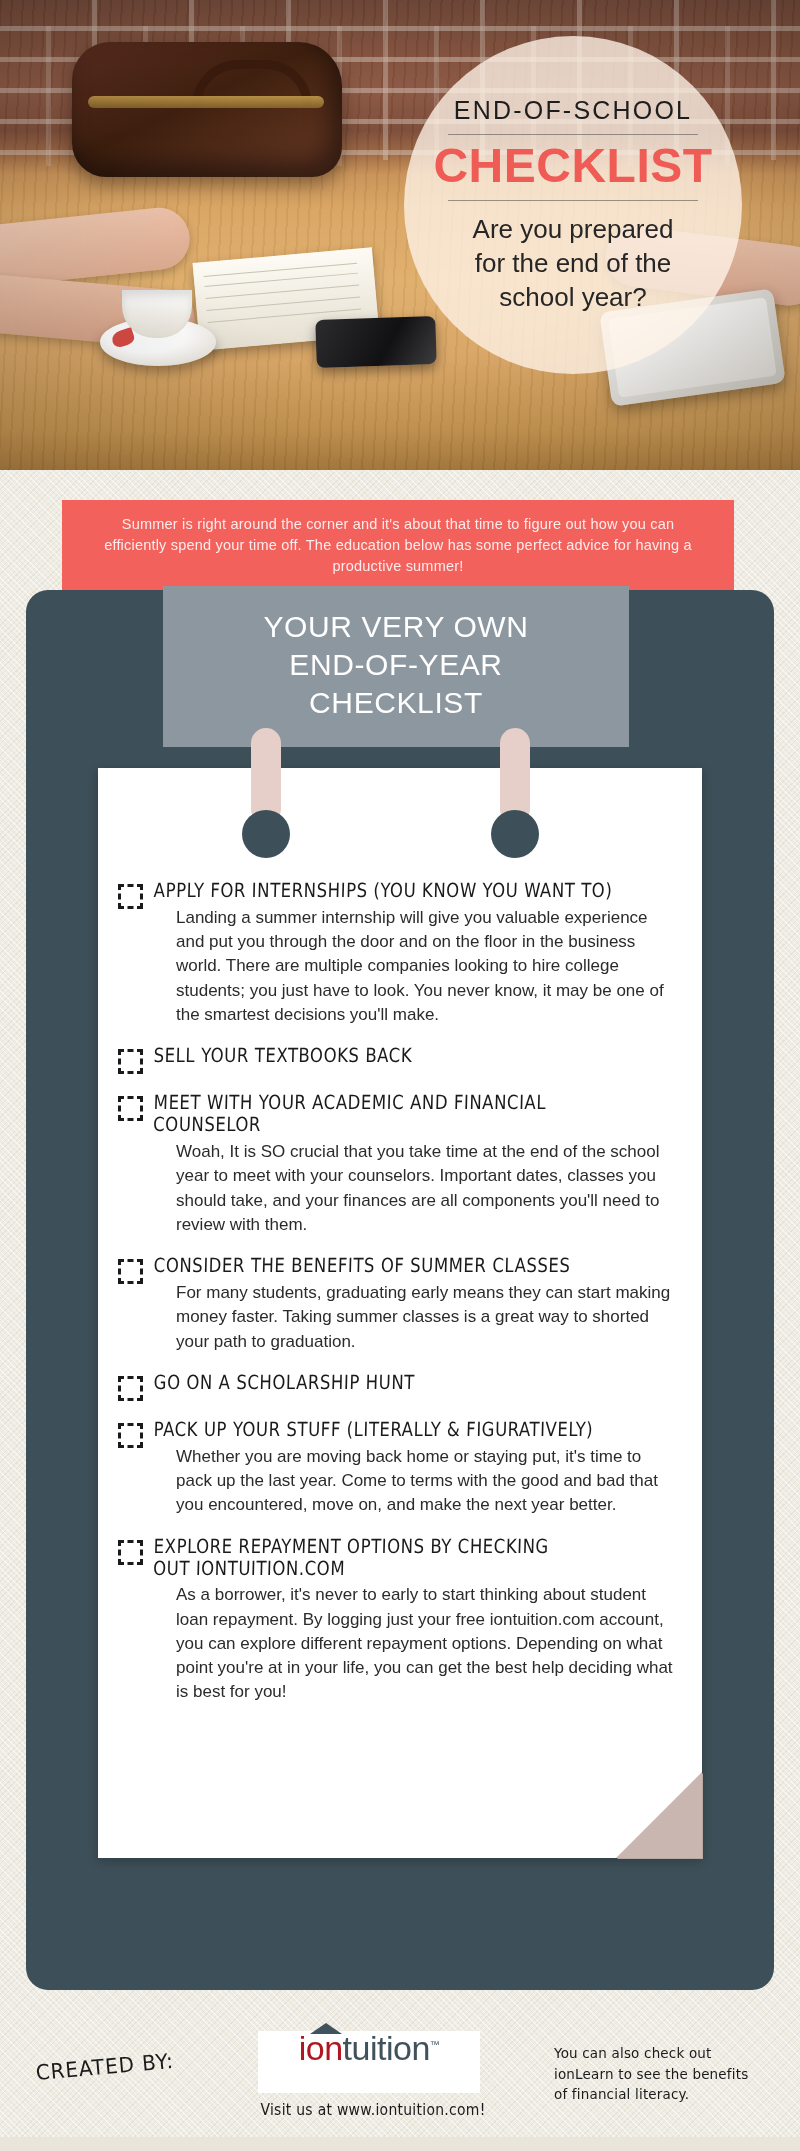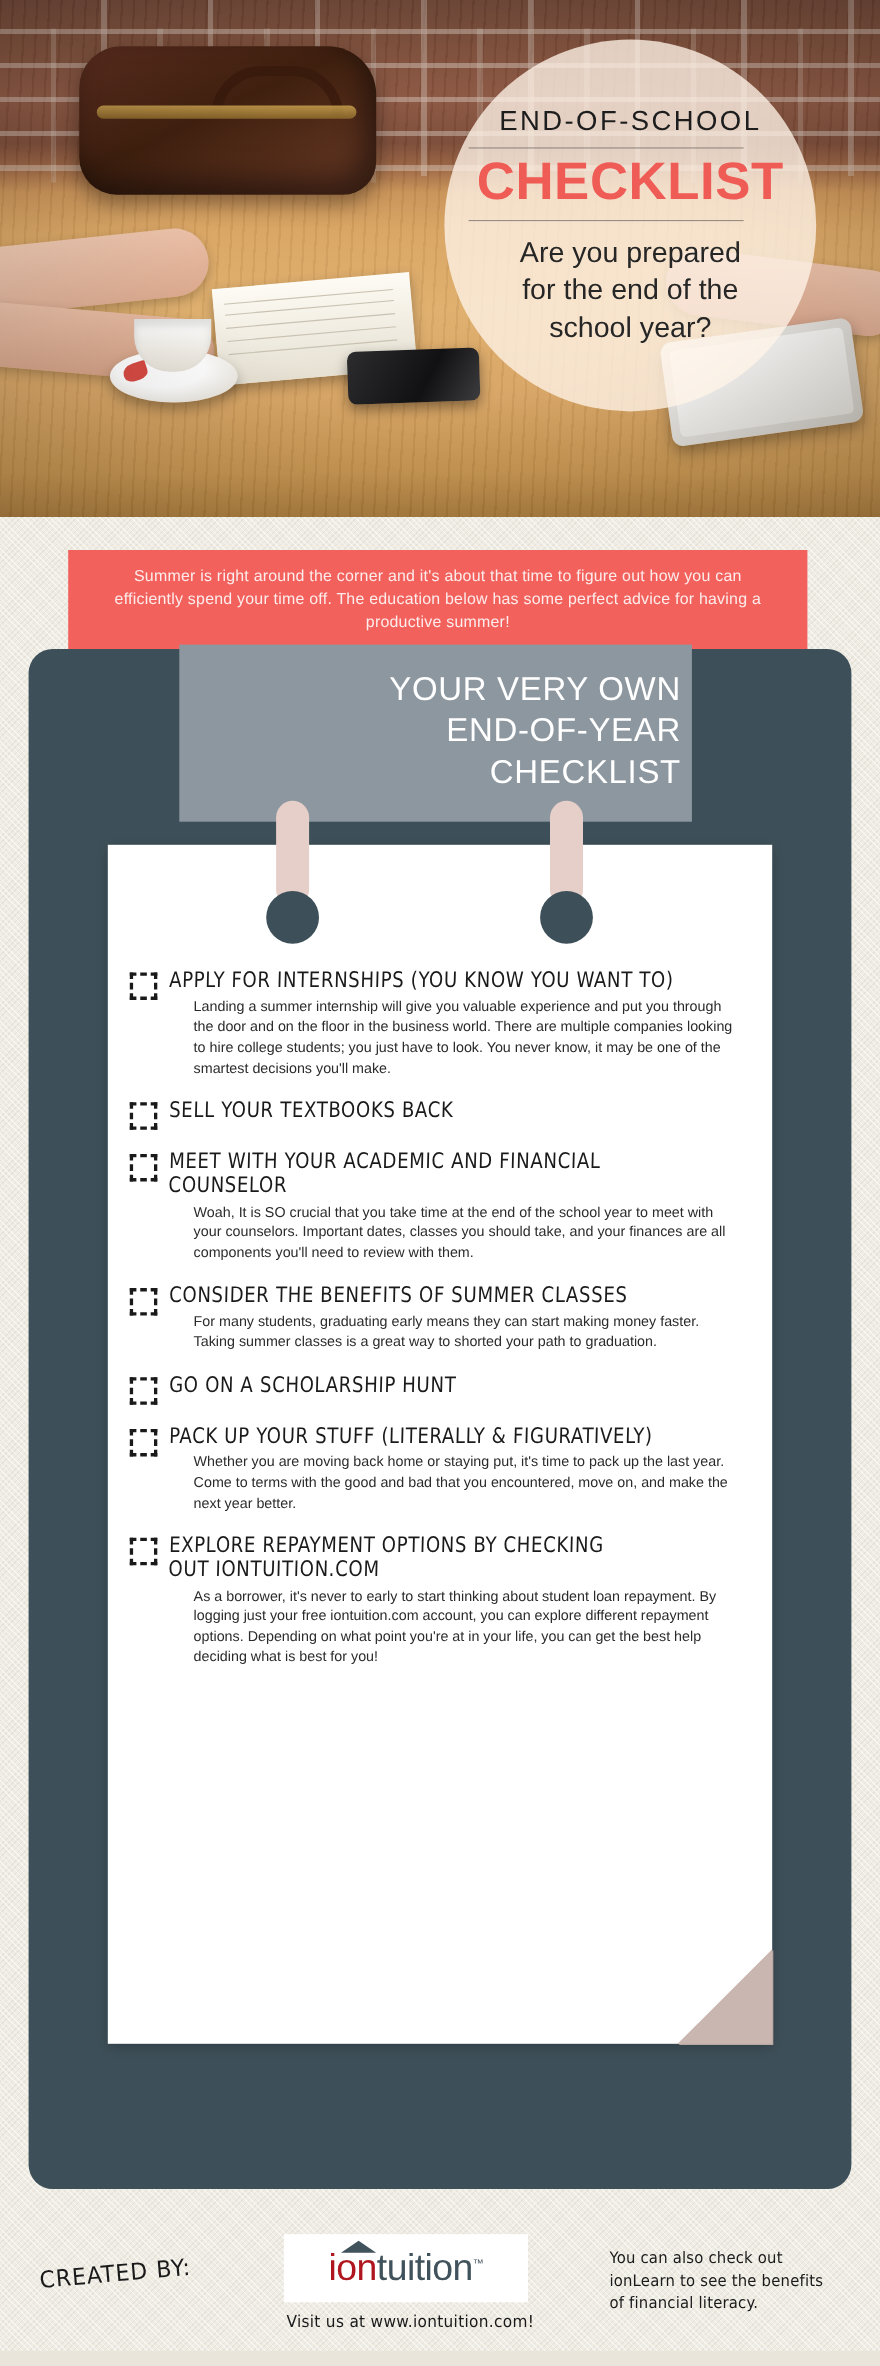--- a/index.html
+++ b/index.html
@@ -214,20 +214,21 @@
 
   
   .title-circle {
     position: absolute;
     left: 404px; top: 36px;
     width: 338px; height: 338px;
     border-radius: 50%;
     background: rgba(255,243,232,0.78);
     display: flex;
     flex-direction: column;
+    align-items: center;
     justify-content: center;
     text-align: center;
     padding: 0 22px;
   }
 
   .title-top {
     font-family: "Liberation Sans", sans-serif;
     font-size: 25px;
     letter-spacing: 2.2px;
     color: #1d1d1d;
@@ -374,21 +375,21 @@
     font-stretch: condensed;
     transform: scaleX(0.94) skewX(-1.5deg);
     transform-origin: left top;
     white-space: pre-line;
   }
 
   .item-text {
     margin-top: 4px;
     margin-left: 22px;
     font-family: "Liberation Sans", sans-serif;
-    font-size: 13px;
+    font-size: 17px;
     line-height: 1.43;
     color: #2b2b2b;
   }
 
   
   .footer {
     position: absolute;
     left: 0; top: 1995px;
     width: 800px; height: 156px;
   }
@@ -402,21 +403,20 @@
     color: #1a1a1a;
     transform: rotate(-5deg) scaleX(0.95);
   }
 
   .logo-box {
     position: absolute;
     left: 258px; top: 36px;
     width: 222px; height: 62px;
     background: #ffffff;
     display: flex;
-    align-items: center;
     justify-content: center;
   }
 
   .logo-text {
     font-family: "Liberation Sans", sans-serif;
     font-size: 34px;
     font-weight: 400;
     letter-spacing: -0.5px;
     color: #40525b;
     position: relative;
@@ -506,21 +506,21 @@
     <div class="title-rule"></div>
     <div class="title-sub" style="white-space: pre-line;">Are you prepared
 for the end of the
 school year?</div>
   </div>
 
   <div class="intro-banner">Summer is right around the corner and it's about that time to figure out how you can efficiently spend your time off. The education below has some perfect advice for having a productive summer!</div>
 
   <div class="dark-panel"></div>
 
-  <div class="gray-box" style="white-space: pre-line; text-align: right;">YOUR VERY OWN
+  <div class="gray-box" style="white-space: pre-line;">YOUR VERY OWN
 END-OF-YEAR
 CHECKLIST</div>
 
   <div class="card">
     <div class="card-fold-under"></div>
     <div class="card-fold"></div>
   </div>
 
   <div class="ring-strap" style="left:251px; top:728px;"></div>
   <div class="ring-strap" style="left:500px; top:728px;"></div>

